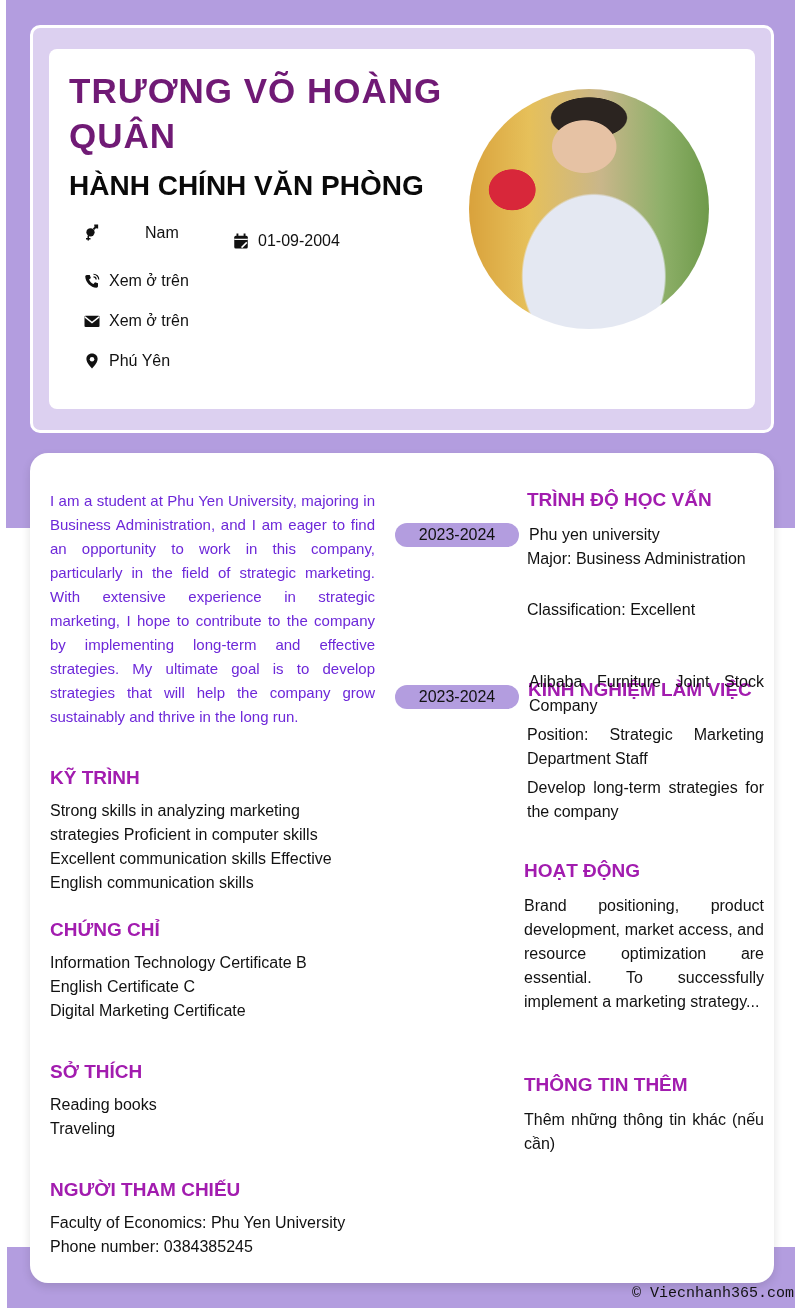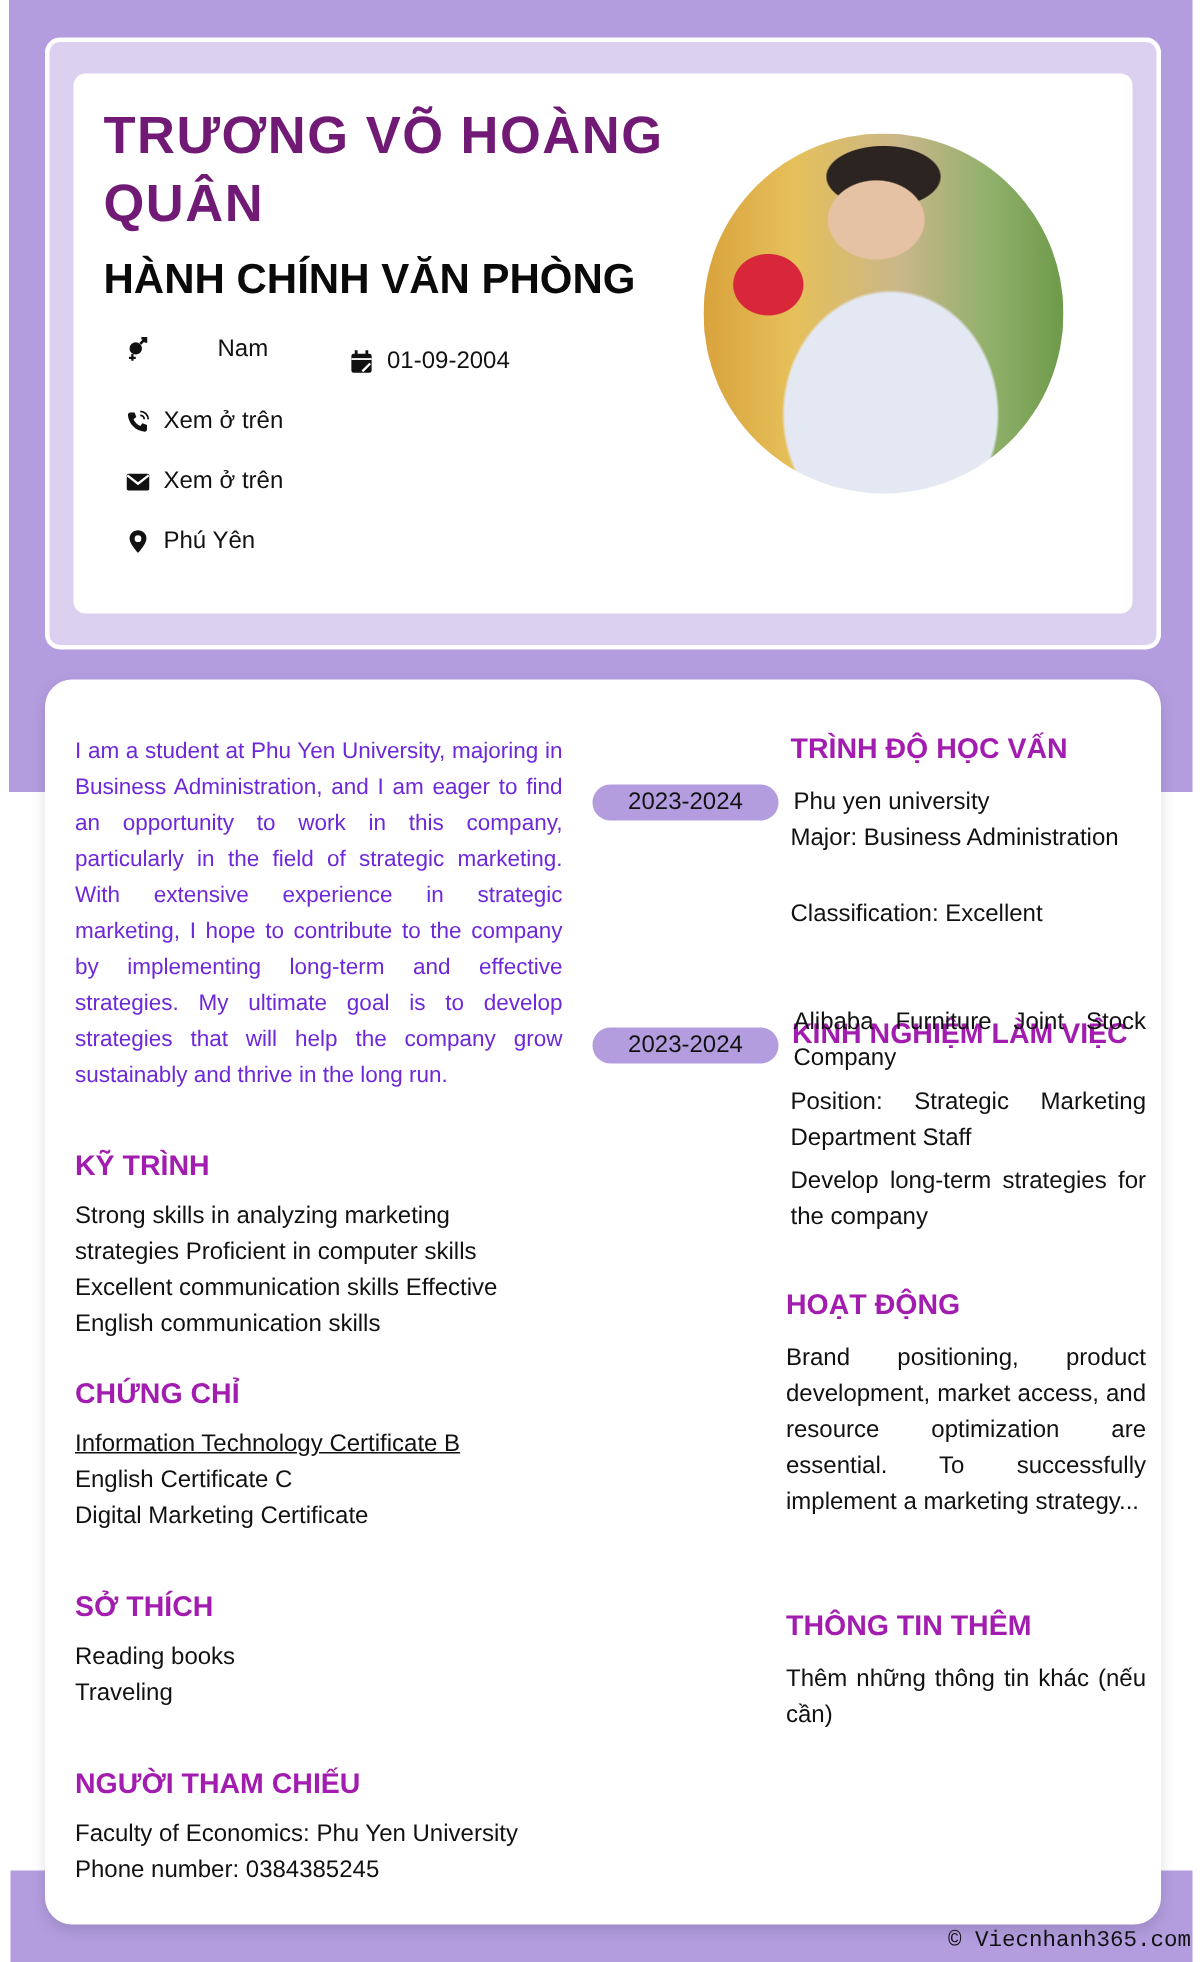--- a/index.html
+++ b/index.html
@@ -114,21 +114,21 @@
 <div class="avatar" aria-label="profile photo"></div>
 
 <div class="body-card"></div>
 
 <div class="summary">I am a student at Phu Yen University, majoring in Business Administration, and I am eager to find an opportunity to work in this company, particularly in the field of strategic marketing. With extensive experience in strategic marketing, I hope to contribute to the company by implementing long-term and effective strategies. My ultimate goal is to develop strategies that will help the company grow sustainably and thrive in the long run.</div>
 
 <div class="sec-title" style="left:50px; top:767px;">KỸ TRÌNH</div>
 <div class="sec-text" style="left:50px; top:799px; width:310px;">Strong skills in analyzing marketing strategies Proficient in computer skills Excellent communication skills Effective English communication skills</div>
 
 <div class="sec-title" style="left:50px; top:919px;">CHỨNG CHỈ</div>
-<div class="sec-text" style="left:50px; top:951px;text-decoration:underline;">Information Technology Certificate B</div>
+<div class="sec-text" style="left:50px; top:951px;">Information Technology Certificate B</div>
 <div class="sec-text" style="left:50px; top:975px;">English Certificate C</div>
 <div class="sec-text" style="left:50px; top:999px;">Digital Marketing Certificate</div>
 
 <div class="sec-title" style="left:50px; top:1061px;">SỞ THÍCH</div>
 <div class="sec-text" style="left:50px; top:1093px;">Reading books</div>
 <div class="sec-text" style="left:50px; top:1117px;">Traveling</div>
 
 <div class="sec-title" style="left:50px; top:1179px;">NGƯỜI THAM CHIẾU</div>
 <div class="sec-text" style="left:50px; top:1211px;">Faculty of Economics: Phu Yen University</div>
 <div class="sec-text" style="left:50px; top:1235px;">Phone number: 0384385245</div>

